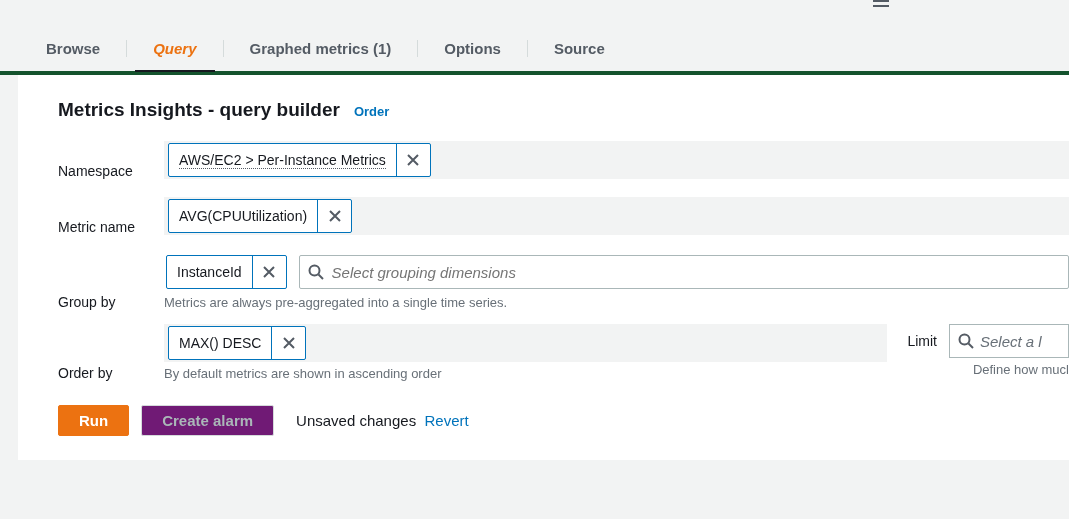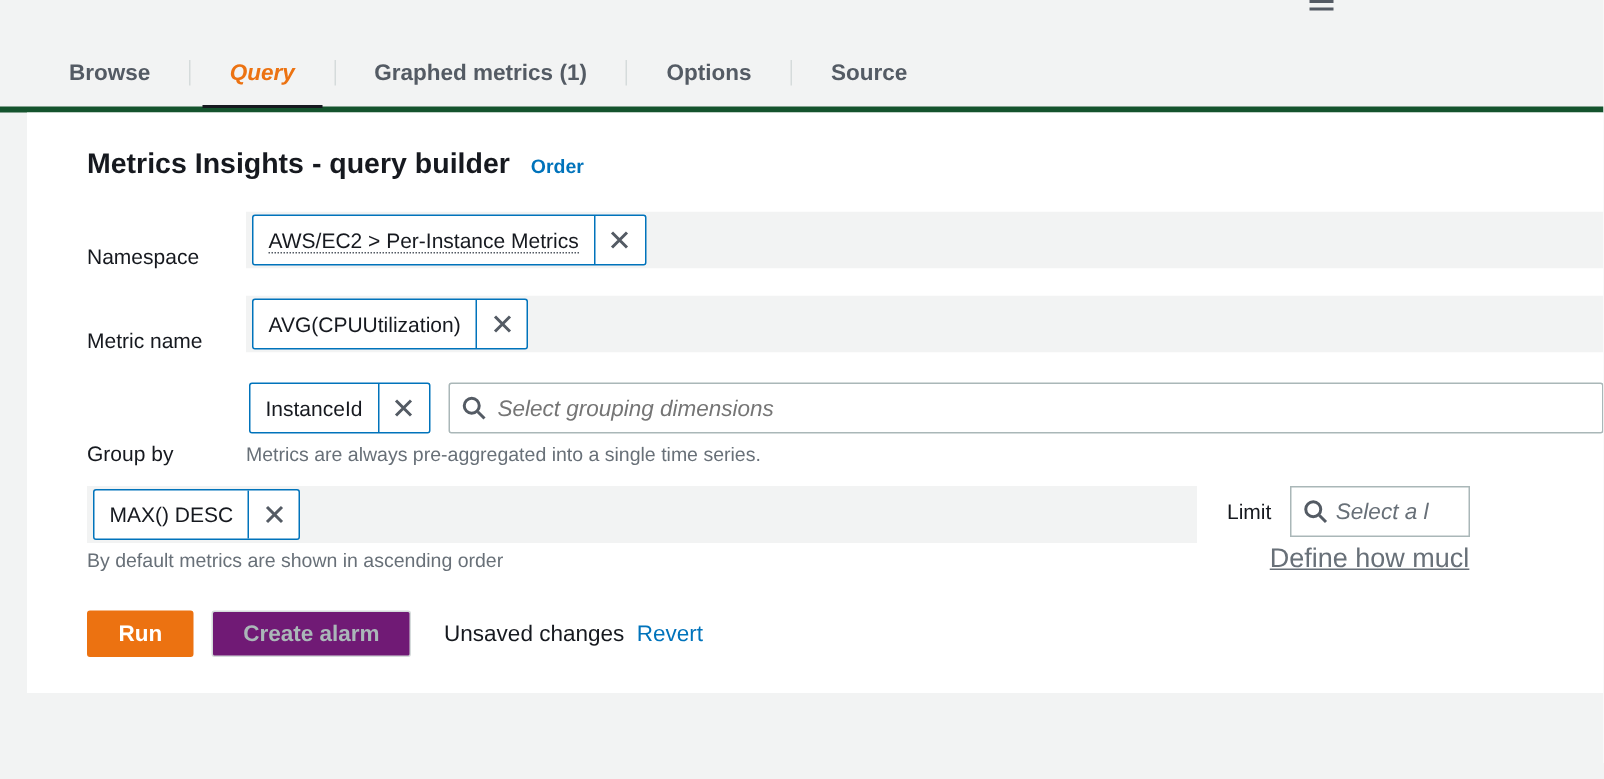--- a/index.html
+++ b/index.html
@@ -190,24 +190,23 @@
     }
     .limit-section {
       display: flex;
       align-items: center;
       gap: 12px;
     }
     .limit-label {
       font-size: 14px;
     }
     .limit-helper {
-      font-size: 18px;
+      font-size: 13px;
       color: #687078;
       margin-top: 4px;
-      text-decoration: underline;
     }
     .footer-row {
       display: flex;
       align-items: center;
       gap: 12px;
       margin-top: 24px;
     }
     .btn {
       padding: 6px 20px;
       font-size: 15px;
@@ -331,20 +330,21 @@
                 <path d="M10.5 10.5 L15 15" stroke="#545b64" stroke-width="2"></path>
               </svg>
             <input type="text" placeholder="Select grouping dimensions" style="">
           </div>
         </div>
         <div class="helper-text">Metrics are always pre-aggregated into a single time series.</div>
       </div>
     </div>
 
     <div class="form-row tight" style="margin-top:14px;">
+      <div class="label-col">Order by</div>
       <div class="field-col right-cut">
         <div class="orderby-row">
           <div style="width:740px;">
             <div class="gray-strip">
               <div class="chip">
                 <div class="chip-label">MAX() DESC</div>
                 <div class="chip-close">
                   <svg width="12" height="12" viewBox="0 0 12 12" fill="none">
                       <path d="M1 1 L11 11 M11 1 L1 11" stroke-width="2"></path>
                     </svg>

